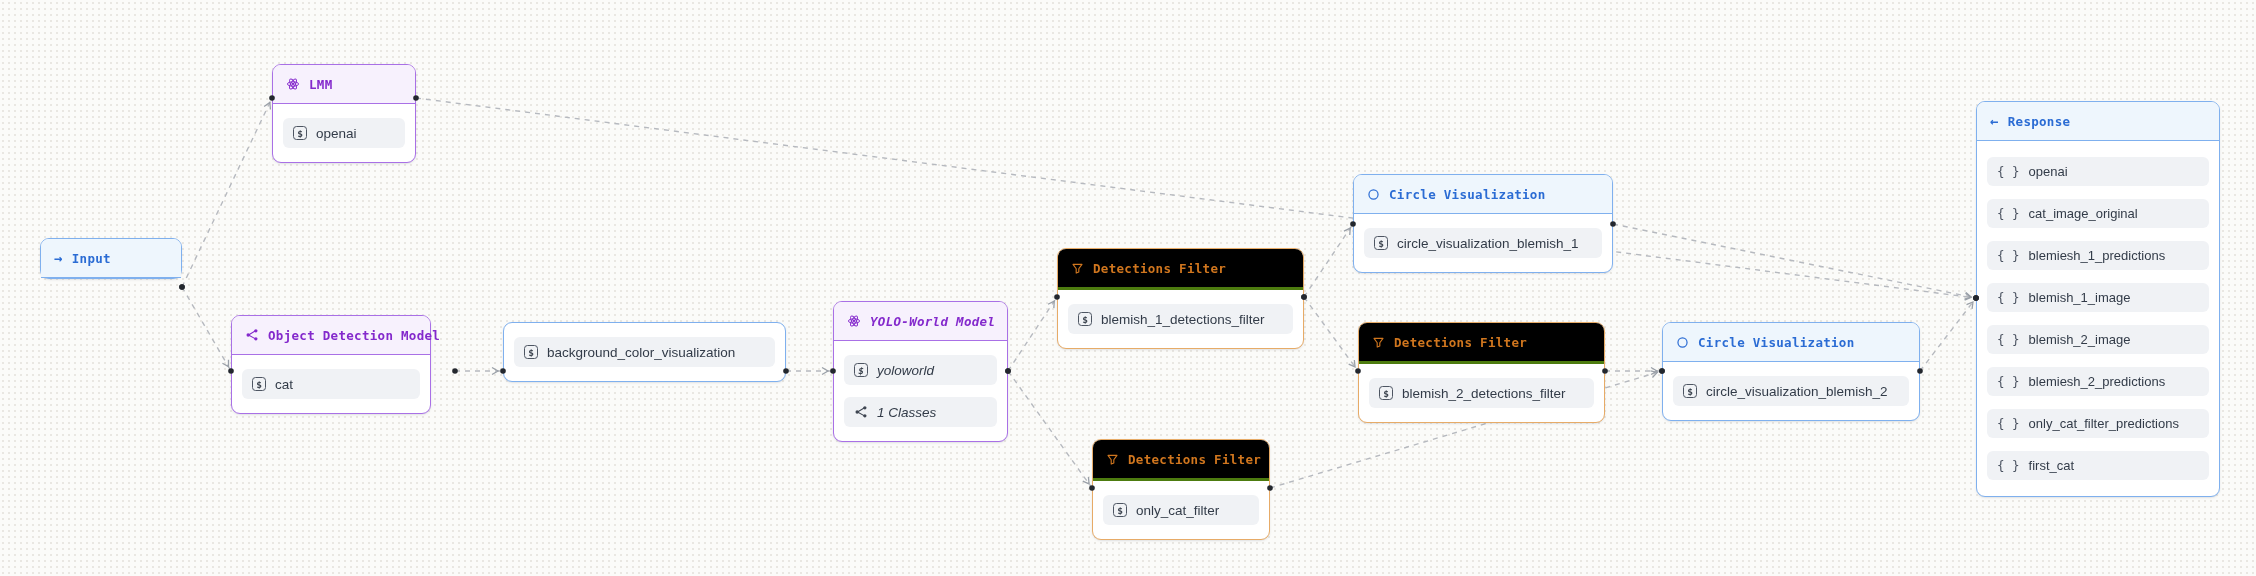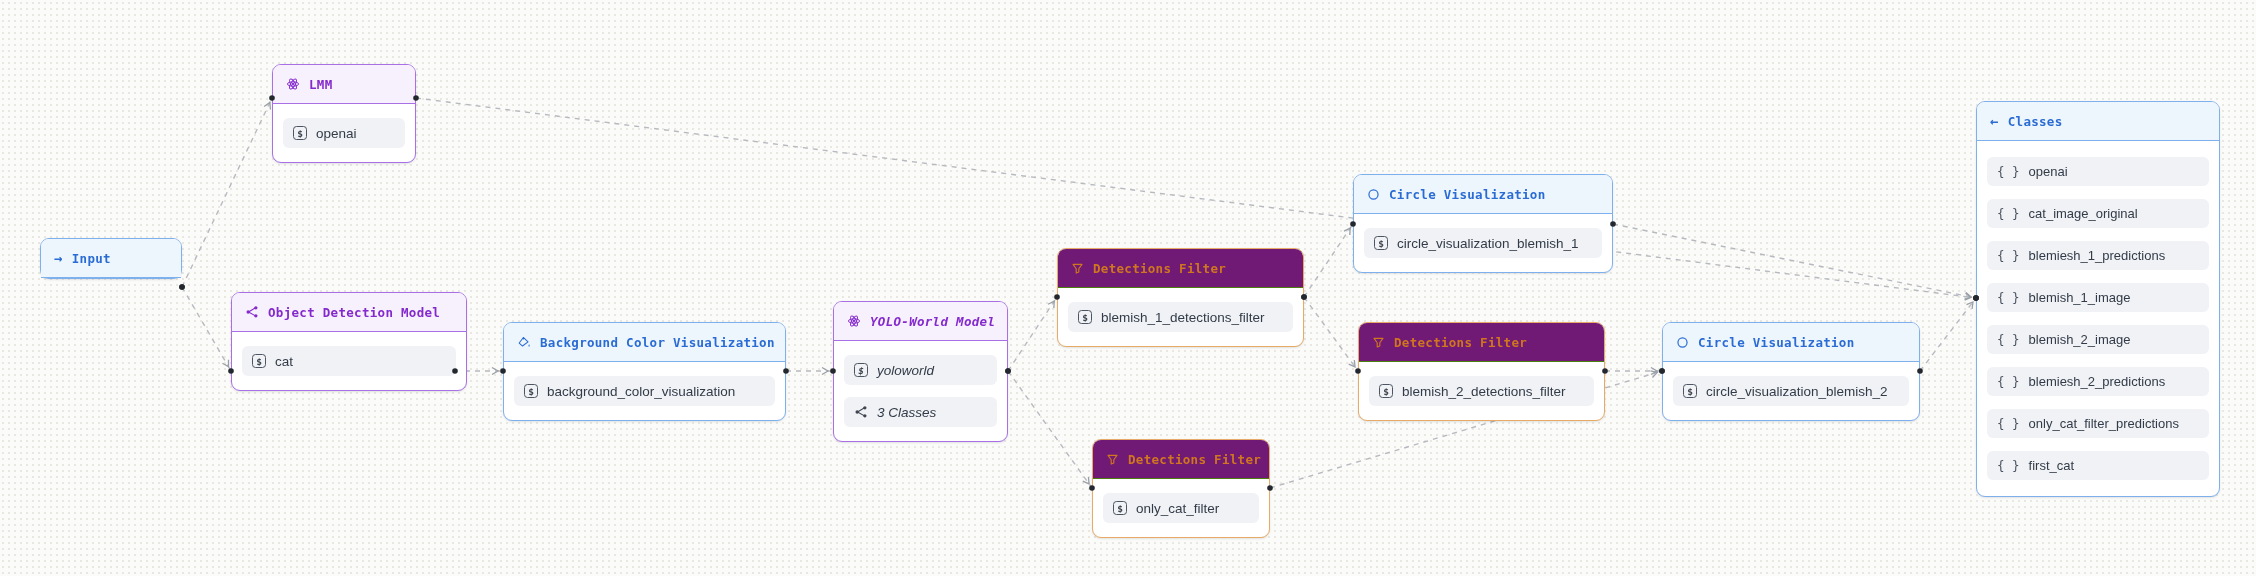--- a/index.html
+++ b/index.html
@@ -44,21 +44,21 @@
   }
   .hicon{display:inline-flex;align-items:center;flex:0 0 auto;}
   .harrow{font-family:"DejaVu Sans Mono", monospace;font-weight:700;font-size:14px;}
   .body-svg-icon{color:#3f4652;display:inline-flex;flex:0 0 auto;}
   
   .purple{border:1.5px solid #a970e6;}
   .purple .node-header{background:#f7f1fd;border-bottom:1px solid #a970e6;color:#8429cc;}
   .blue{border:1.5px solid #7fb0ee;}
   .blue .node-header{background:#eef6fd;border-bottom:1px solid #7fb0ee;color:#2b6cd4;}
   .orange{border:1.5px solid #e7ab67;}
-  .orange .node-header{background:#701a75;border-bottom:1px solid #4d7c0f;color:#d0761e;}
+  .orange .node-header{background:#000000;border-bottom:3px solid #4d7c0f;color:#d0761e;}
 </style>
 </head>
 <body>
 
 <div id="canvas">
   <svg id="edges-under" class="edge-layer">
       <line x1="182" y1="287" x2="272" y2="98" stroke="#b6b9bf" stroke-width="1.4" stroke-dasharray="5 5"></line>
       <line x1="182" y1="287" x2="231" y2="371" stroke="#b6b9bf" stroke-width="1.4" stroke-dasharray="5 5"></line>
       <line x1="416" y1="98" x2="1976" y2="298" stroke="#b6b9bf" stroke-width="1.4" stroke-dasharray="5 5"></line>
       <line x1="455" y1="371" x2="503" y2="371" stroke="#b6b9bf" stroke-width="1.4" stroke-dasharray="5 5"></line>
@@ -93,51 +93,41 @@
     </div>
   </div>
 
   <div class="node blue" style="left:40px;top:238px;width:142px;">
     <div class="node-header">
       <span class="hicon harrow">→</span>
       <span>Input</span>
     </div>
   </div>
 
-  <div class="node purple" style="left:231px;top:292px;width:236px;">
+  <div class="node purple" style="left:231px;top:315px;width:200px;">
     <div class="node-header">
       <span class="hicon">
         <svg viewBox="0 0 16 16" width="14" height="14">
           <path d="M4 8 L12 3.2 M4 8 L12 12.4" stroke="currentColor" stroke-width="1.2" fill="none"></path>
           <circle cx="3.6" cy="8" r="1.9" fill="currentColor"></circle>
             <circle cx="12.4" cy="3.2" r="1.9" fill="currentColor"></circle>
             <circle cx="12.4" cy="12.4" r="1.9" fill="currentColor"></circle>
         </svg>
       </span>
       <span>Object Detection Model</span>
     </div>
     <div class="node-body">
       <div class="item">
         <span class="sq-icon">$</span>
         <span>cat</span>
       </div>
     </div>
   </div>
 
   <div class="node blue" style="left:503px;top:322px;width:283px;">
-    <div class="node-header">
-      <span class="hicon">
-        <svg viewBox="0 0 16 16" width="14" height="14" fill="none" stroke="currentColor" stroke-width="1.2" stroke-linejoin="round">
-          <path d="M2.5 9.2 L7.3 2.8 L12.6 7.8 L6.3 12.6 Z"></path>
-          <path d="M7.3 2.8 L7.3 5.2"></path>
-          <path d="M13.8 10.4 q1.4 2.4 0 3.3 q-1.4 -0.9 0 -3.3" fill="currentColor" stroke="none"></path>
-        </svg>
-      </span>
-      <span>Background Color Visualization</span>
-    </div>
     <div class="node-body">
       <div class="item">
         <span class="sq-icon">$</span>
         <span>background_color_visualization</span>
       </div>
     </div>
   </div>
 
   <div class="node purple" style="left:833px;top:301px;width:175px;font-style:italic;">
     <div class="node-header">
@@ -158,21 +148,21 @@
       </div>
       <div class="item">
         <span class="body-svg-icon">
           <svg viewBox="0 0 16 16" width="14" height="14">
             <path d="M4 8 L12 3.2 M4 8 L12 12.4" stroke="currentColor" stroke-width="1.2" fill="none"></path>
             <circle cx="3.6" cy="8" r="1.9" fill="currentColor"></circle>
               <circle cx="12.4" cy="3.2" r="1.9" fill="currentColor"></circle>
               <circle cx="12.4" cy="12.4" r="1.9" fill="currentColor"></circle>
           </svg>
         </span>
-        <span>3 Classes</span>
+        <span>1 Classes</span>
       </div>
     </div>
   </div>
 
   <div class="node orange" style="left:1057px;top:248px;width:247px;">
     <div class="node-header">
       <span class="hicon">
         <svg viewBox="0 0 16 16" width="13" height="13" fill="none" stroke="currentColor" stroke-width="1.4" stroke-linejoin="round">
           <path d="M2.5 3 L13.5 3 L9.6 8.3 L9.6 12.2 L6.4 13.6 L6.4 8.3 Z"></path>
         </svg>
@@ -251,21 +241,21 @@
       <div class="item">
         <span class="sq-icon">$</span>
         <span>only_cat_filter</span>
       </div>
     </div>
   </div>
 
   <div class="node blue response" style="left:1976px;top:101px;width:244px;">
     <div class="node-header">
       <span class="hicon harrow">←</span>
-      <span>Classes</span>
+      <span>Response</span>
     </div>
     <div class="node-body">
       <div class="item">
         <span class="braces-icon">{ }</span>
         <span>openai</span>
       </div>
       <div class="item">
         <span class="braces-icon">{ }</span>
         <span>cat_image_original</span>
       </div>

